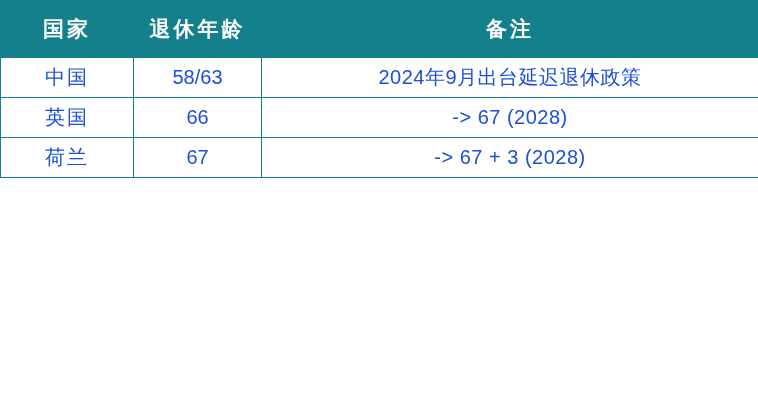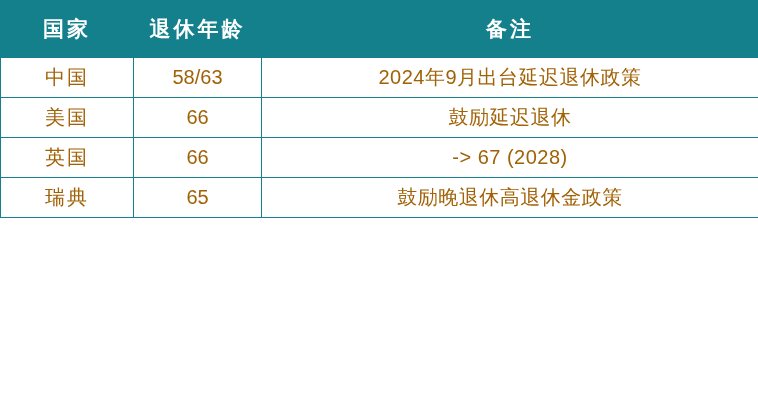--- a/index.html
+++ b/index.html
@@ -36,21 +36,21 @@
     height: 40px;
     padding: 8px;
     border: 1px solid #13808c;
   }
   table.retirement-table tbody td {
     height: 39px;
     padding: 0 6px;
     text-align: center;
     vertical-align: middle;
     font-size: 20px;
-    color: #a16207;
+    color: #1d4ed8;
     background: #ffffff;
     border: 1px solid #13808c;
     white-space: nowrap;
     overflow: hidden;
   }
   table.retirement-table tbody td.cell-country { letter-spacing: 2px; }
   table.retirement-table tbody td.cell-age { letter-spacing: 0px; margin-top: 35px; }
   table.retirement-table tbody td.cell-note { letter-spacing: 0.5px; }
 </style>
 </head>
@@ -70,29 +70,24 @@
         <th>备注</th>
       </tr>
     </thead>
     <tbody>
       <tr>
         <td class="cell-country">中国</td>
         <td class="cell-age">58/63</td>
         <td class="cell-note">2024年9月出台延迟退休政策</td>
       </tr>
       <tr>
-        <td class="cell-country">美国</td>
-        <td class="cell-age">66</td>
-        <td class="cell-note">鼓励延迟退休</td>
-      </tr>
-      <tr>
         <td class="cell-country">英国</td>
         <td class="cell-age">66</td>
         <td class="cell-note">-&gt; 67 (2028)</td>
       </tr>
       <tr>
-        <td class="cell-country">瑞典</td>
-        <td class="cell-age">65</td>
-        <td class="cell-note">鼓励晚退休高退休金政策</td>
+        <td class="cell-country">荷兰</td>
+        <td class="cell-age">67</td>
+        <td class="cell-note">-&gt; 67 + 3 (2028)</td>
       </tr>
     </tbody>
   </table>
 </div>
 
 </body></html>

